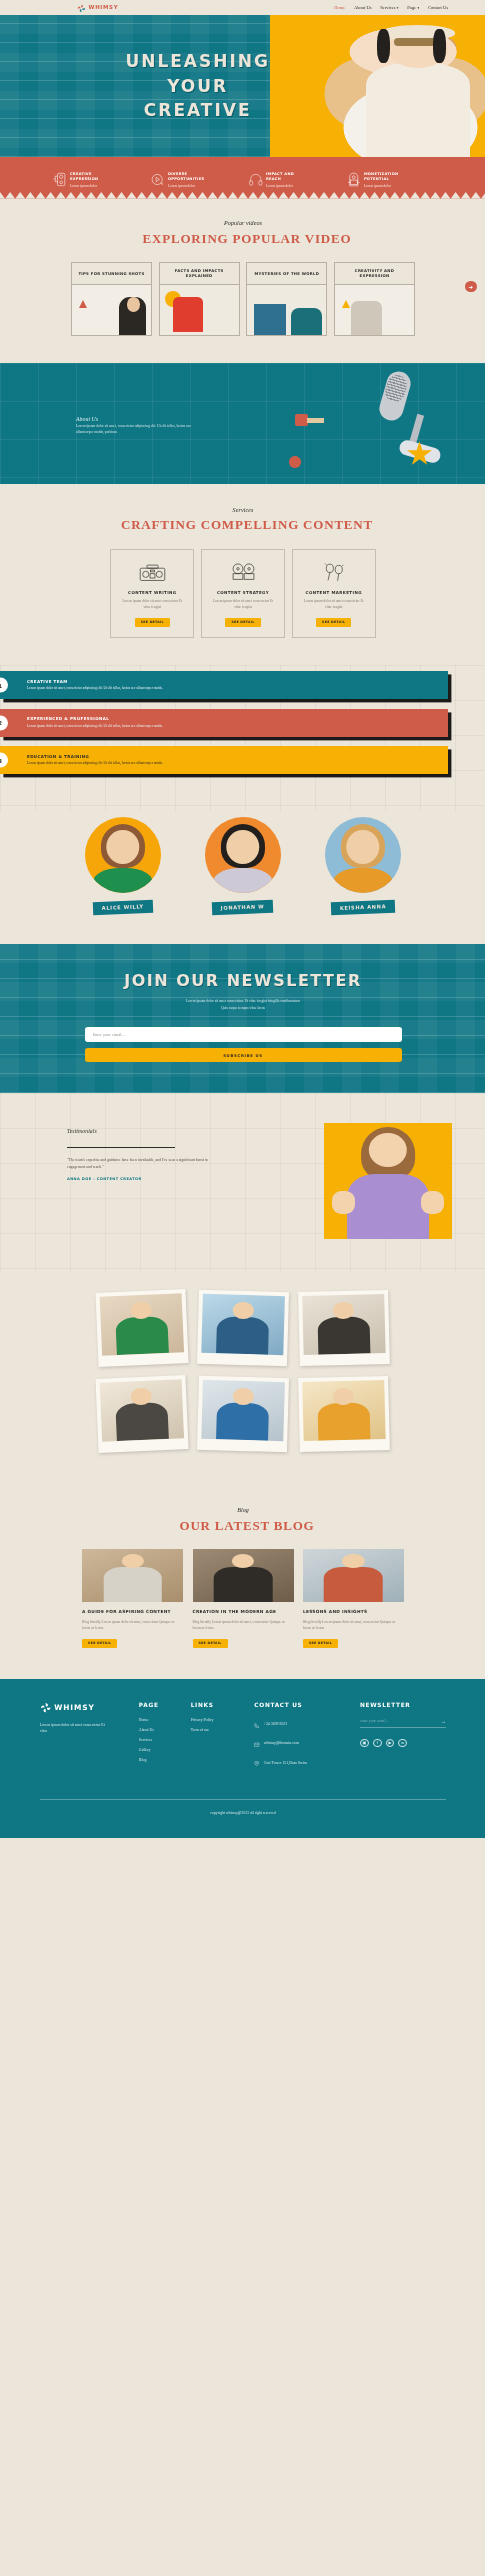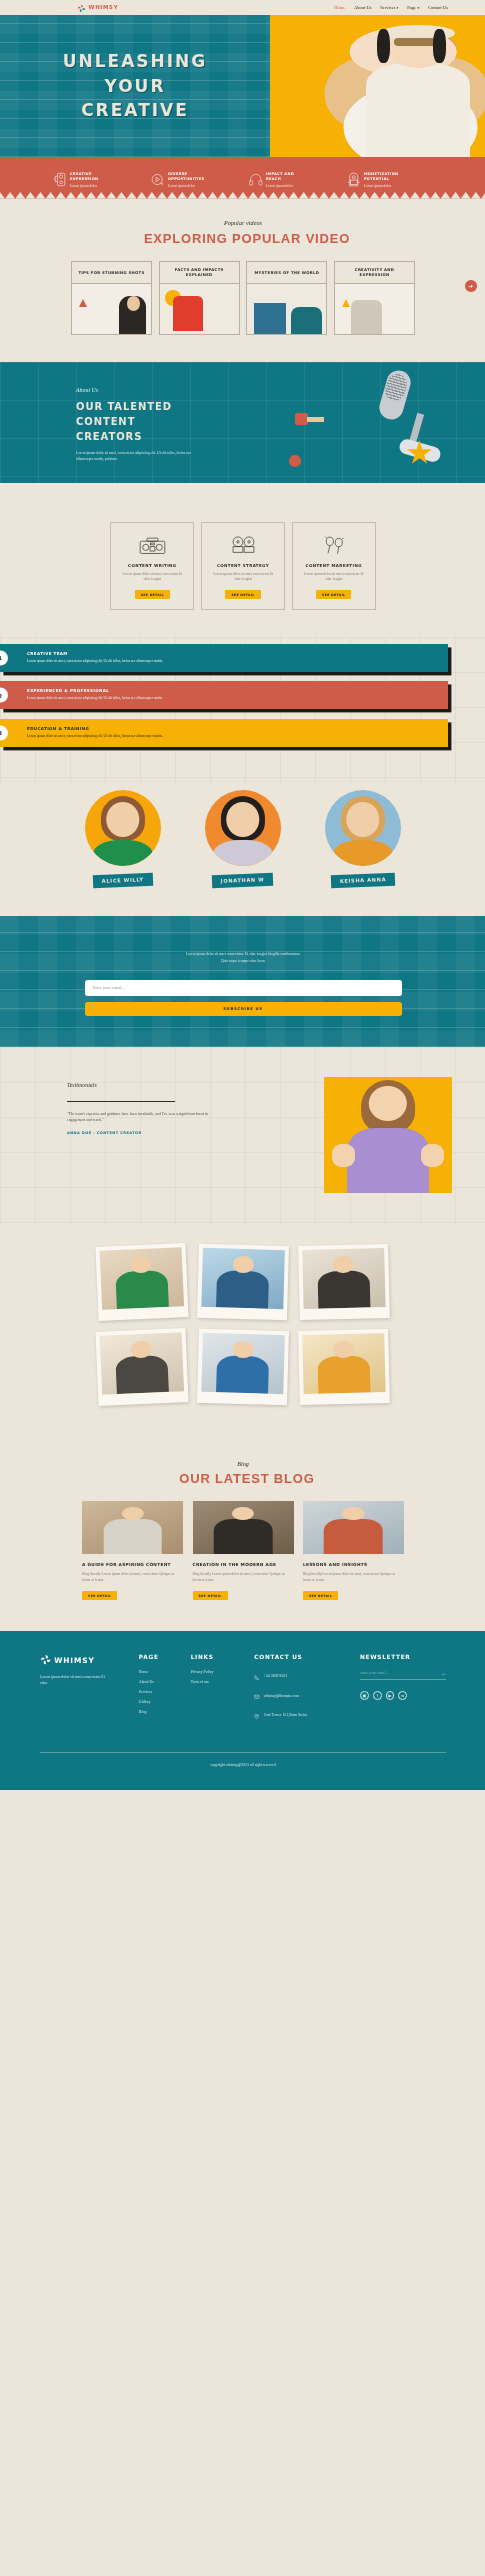--- a/index.html
+++ b/index.html
@@ -14,21 +14,21 @@
 
   
   .eyebrow {
     font-family:"Liberation Serif", serif;
     font-style:italic;
     font-size:6px;
     color:#2e2b28;
     letter-spacing:0.1px;
   }
   .hdg {
-    font-family:Liberation Sans, sans-serif;
+    font-family:Liberation Serif, serif;
     font-weight:700;
     letter-spacing:0.8px;
     color:#cf5c49;
     text-transform:uppercase;
     padding-left:8px;
   }
 
   
   .topbar {
     height:15px; background:#ece5da;
@@ -47,21 +47,21 @@
     font-size:4.5px; color:#2e2b28; text-decoration:none;
     display:flex; align-items:center; gap:1.3px;
   }
   .nav a.active { color:#cf5c49; }
   .caret { font-size:3.4px; }
 
   
   .hero { display:flex; height:142px; position:relative; }
   .hero-left {
     flex:0 0 270px; background:#0f7684; position:relative; overflow:hidden;
-    display:flex; align-items:center; justify-content:center;
+    display:flex; align-items:center; justify-content:flex-end;
   }
   .checks {
     position:absolute; inset:0;
     background-image:
       linear-gradient(90deg, rgba(255,255,255,.05) 50%, transparent 50%),
       linear-gradient(180deg, rgba(255,255,255,.05) 50%, transparent 50%);
     background-size:38px 38px, 38px 38px;
     opacity:.9;
   }
   .checks2 {
@@ -690,41 +690,41 @@
     </div>
     <div class="vnext">
         <span>➜</span>
       </div>
   </section>
 
   <section class="about">
     <div class="grid-lines"></div>
     <div class="about-copy">
       <span class="eyebrow">About Us</span>
-      <h2>
-        <span>OUR TALENTED</span><br>
-        <span>CONTENT CREATORS</span>
-      </h2>
       <p>Lorem ipsum dolor sit amet, consectetur adipiscing elit. Ut elit tellus, luctus nec ullamcorper mattis, pulvinar.</p>
     </div>
     <div class="about-art">
       <div class="mic-stand"></div>
       <div class="mic-body"></div>
       <div class="mic-grill"></div>
       <div class="mic-base"></div>
       <div class="star-burst"></div>
       <div class="hand-brush">
         <div class="brush-head"></div>
         <div class="brush-stick"></div>
       </div>
       <div class="ball-red"></div>
     </div>
   </section>
 
   <section class="services">
+    <div class="sec-head">
+      <span class="eyebrow">Services</span>
+      <h2 class="hdg">CRAFTING COMPELLING CONTENT</h2>
+    </div>
     <div class="scards">
 
       <div class="scard">
         <div class="scard-ico">
           <svg viewBox="0 0 44 30" width="27" height="19" fill="none" stroke="#2e2b28" stroke-width="1.1">
               <rect x="2" y="8" width="40" height="20" rx="2"></rect>
               <rect x="13" y="3" width="18" height="5" rx="1"></rect>
               <circle cx="11" cy="18" r="5"></circle>
               <circle cx="33" cy="18" r="5"></circle>
               <rect x="19" y="11" width="6" height="3"></rect>
@@ -815,20 +815,21 @@
         <div class="m-body"></div>
       </div>
       <span class="m-name">KEISHA ANNA</span>
     </div>
   </section>
 
   <section class="news">
     <div class="checks"></div>
     <div class="checks2"></div>
     <div class="news-inner">
+      <h2>JOIN OUR NEWSLETTER</h2>
       <p>
         <span>Lorem ipsum dolor sit amet consectetur. Et vitae feugiat fringilla condimentum</span><br>
         <span>Quis neque tempus vitae lacus</span>
       </p>
       <div class="news-form">
         <input class="news-input" type="text" placeholder="Enter your email..." style="">
         <button class="news-btn">SUBSCRIBE US</button>
       </div>
     </div>
   </section>

